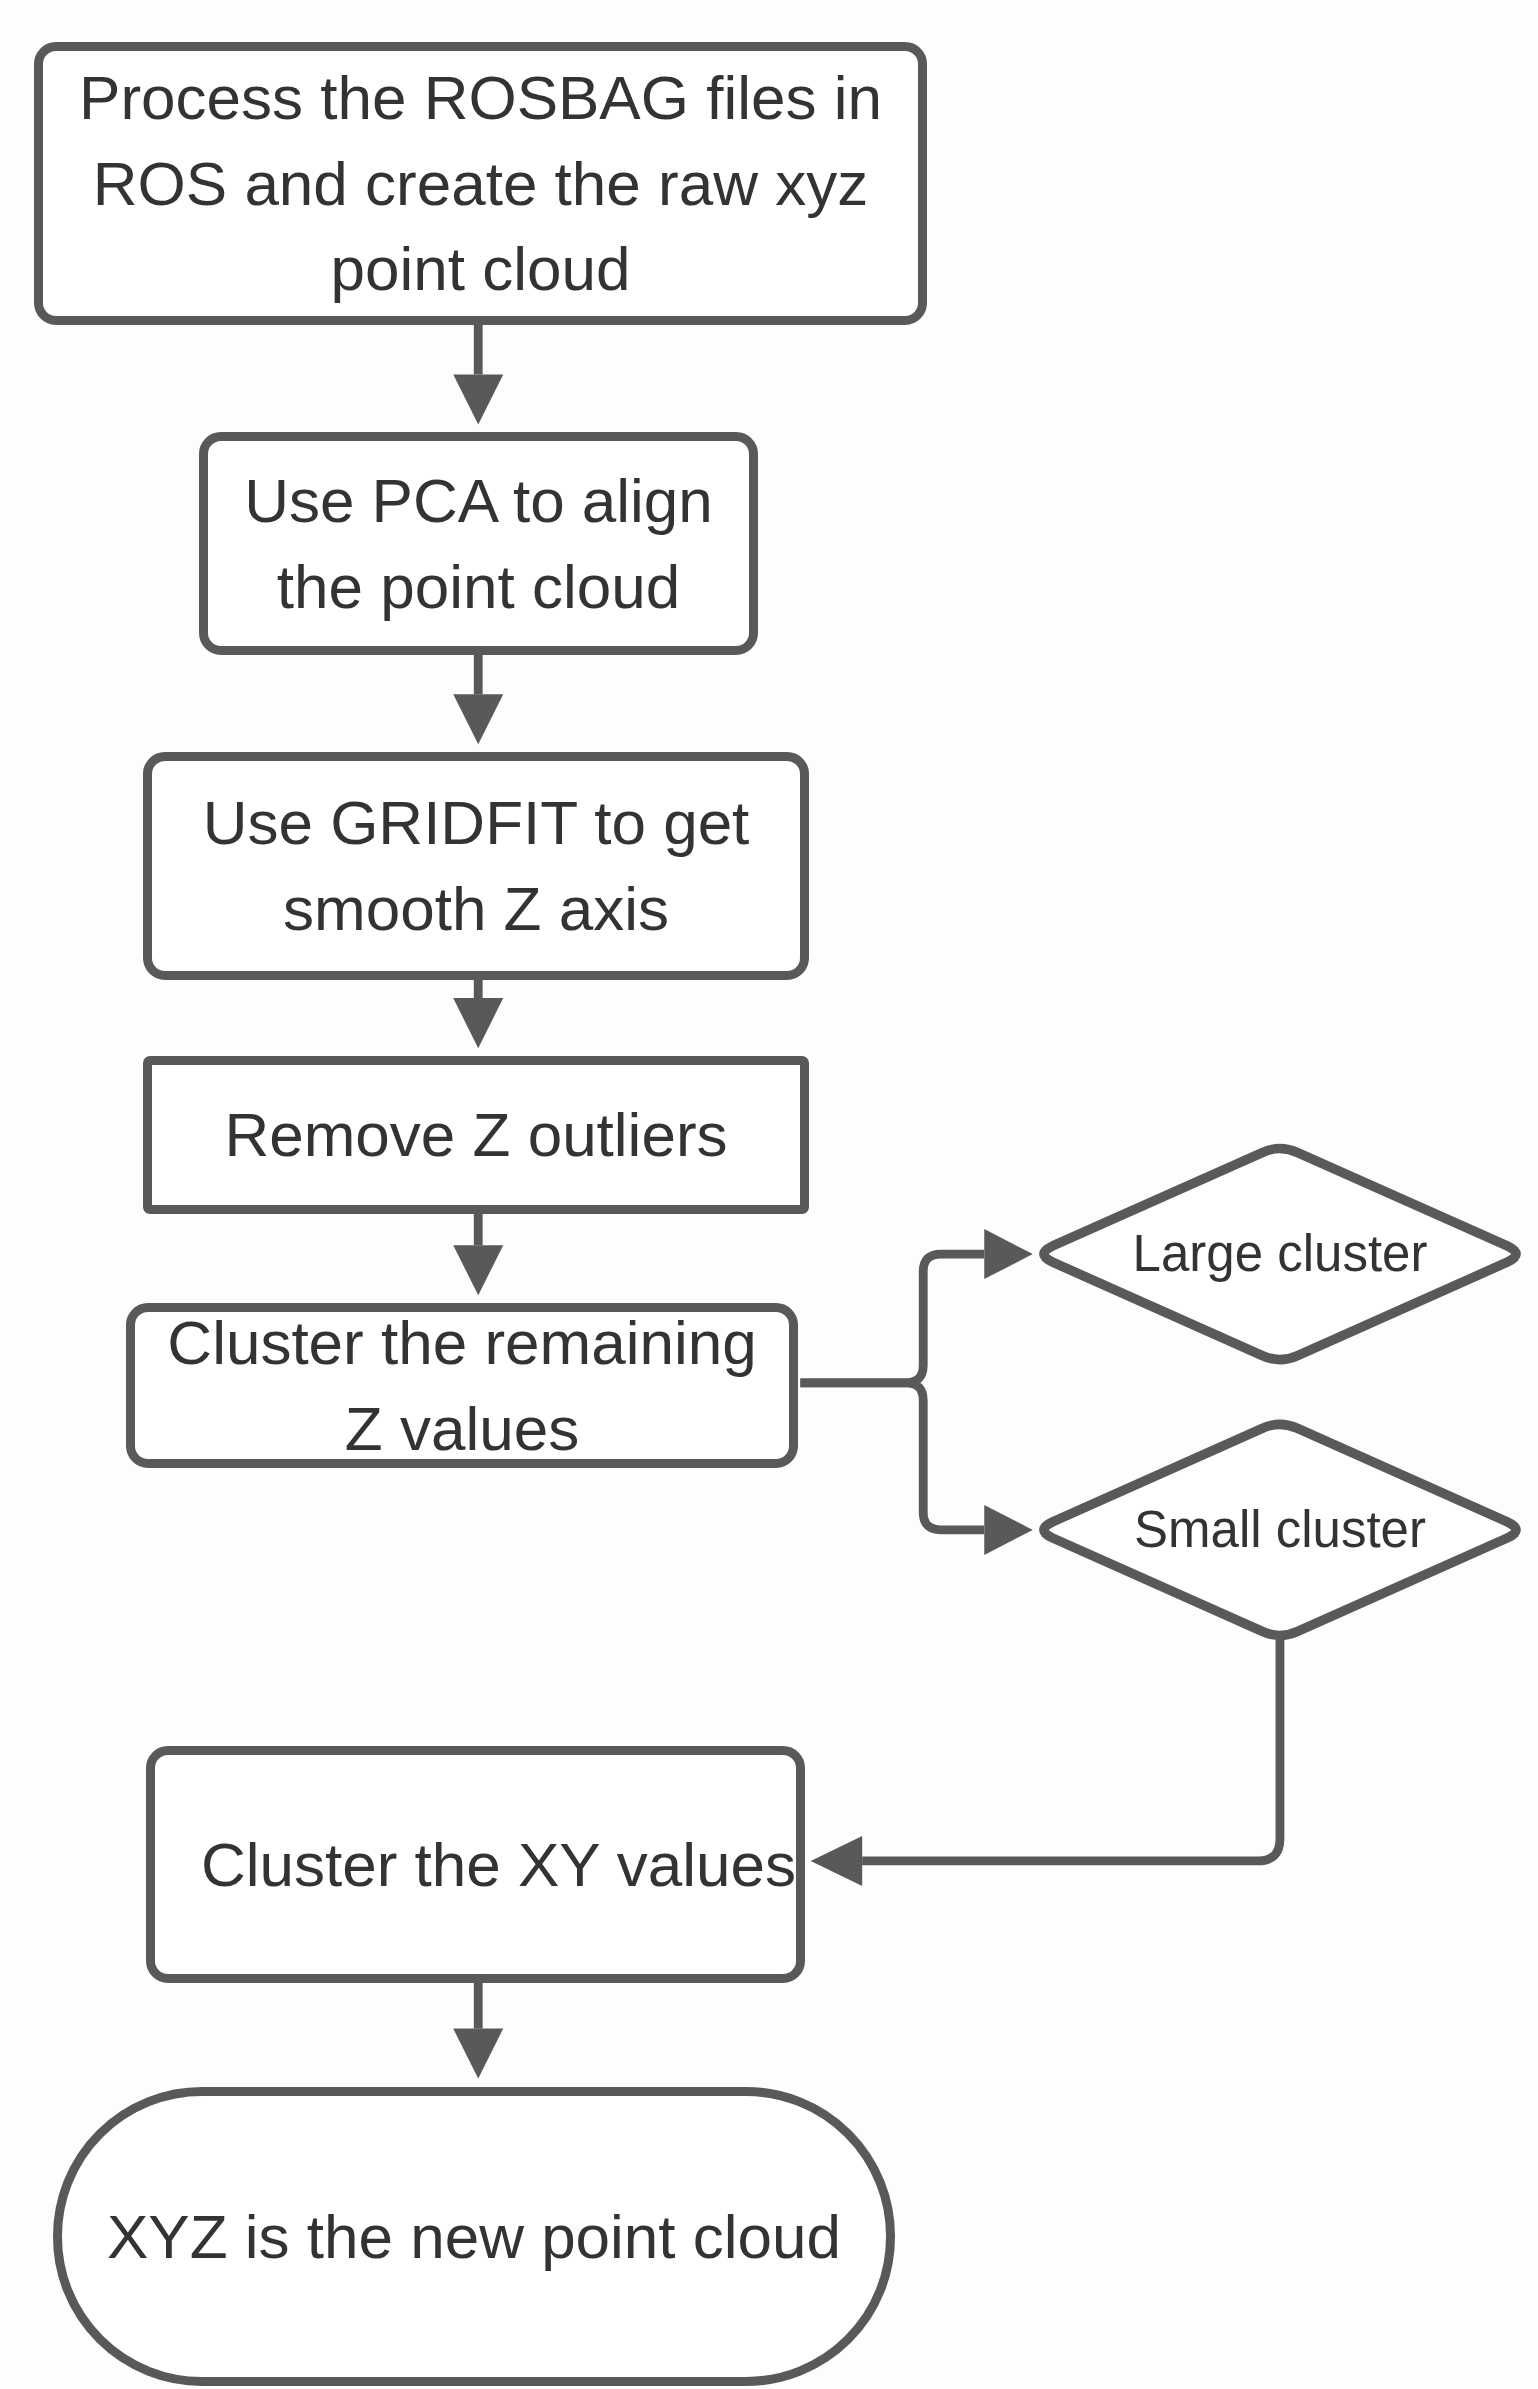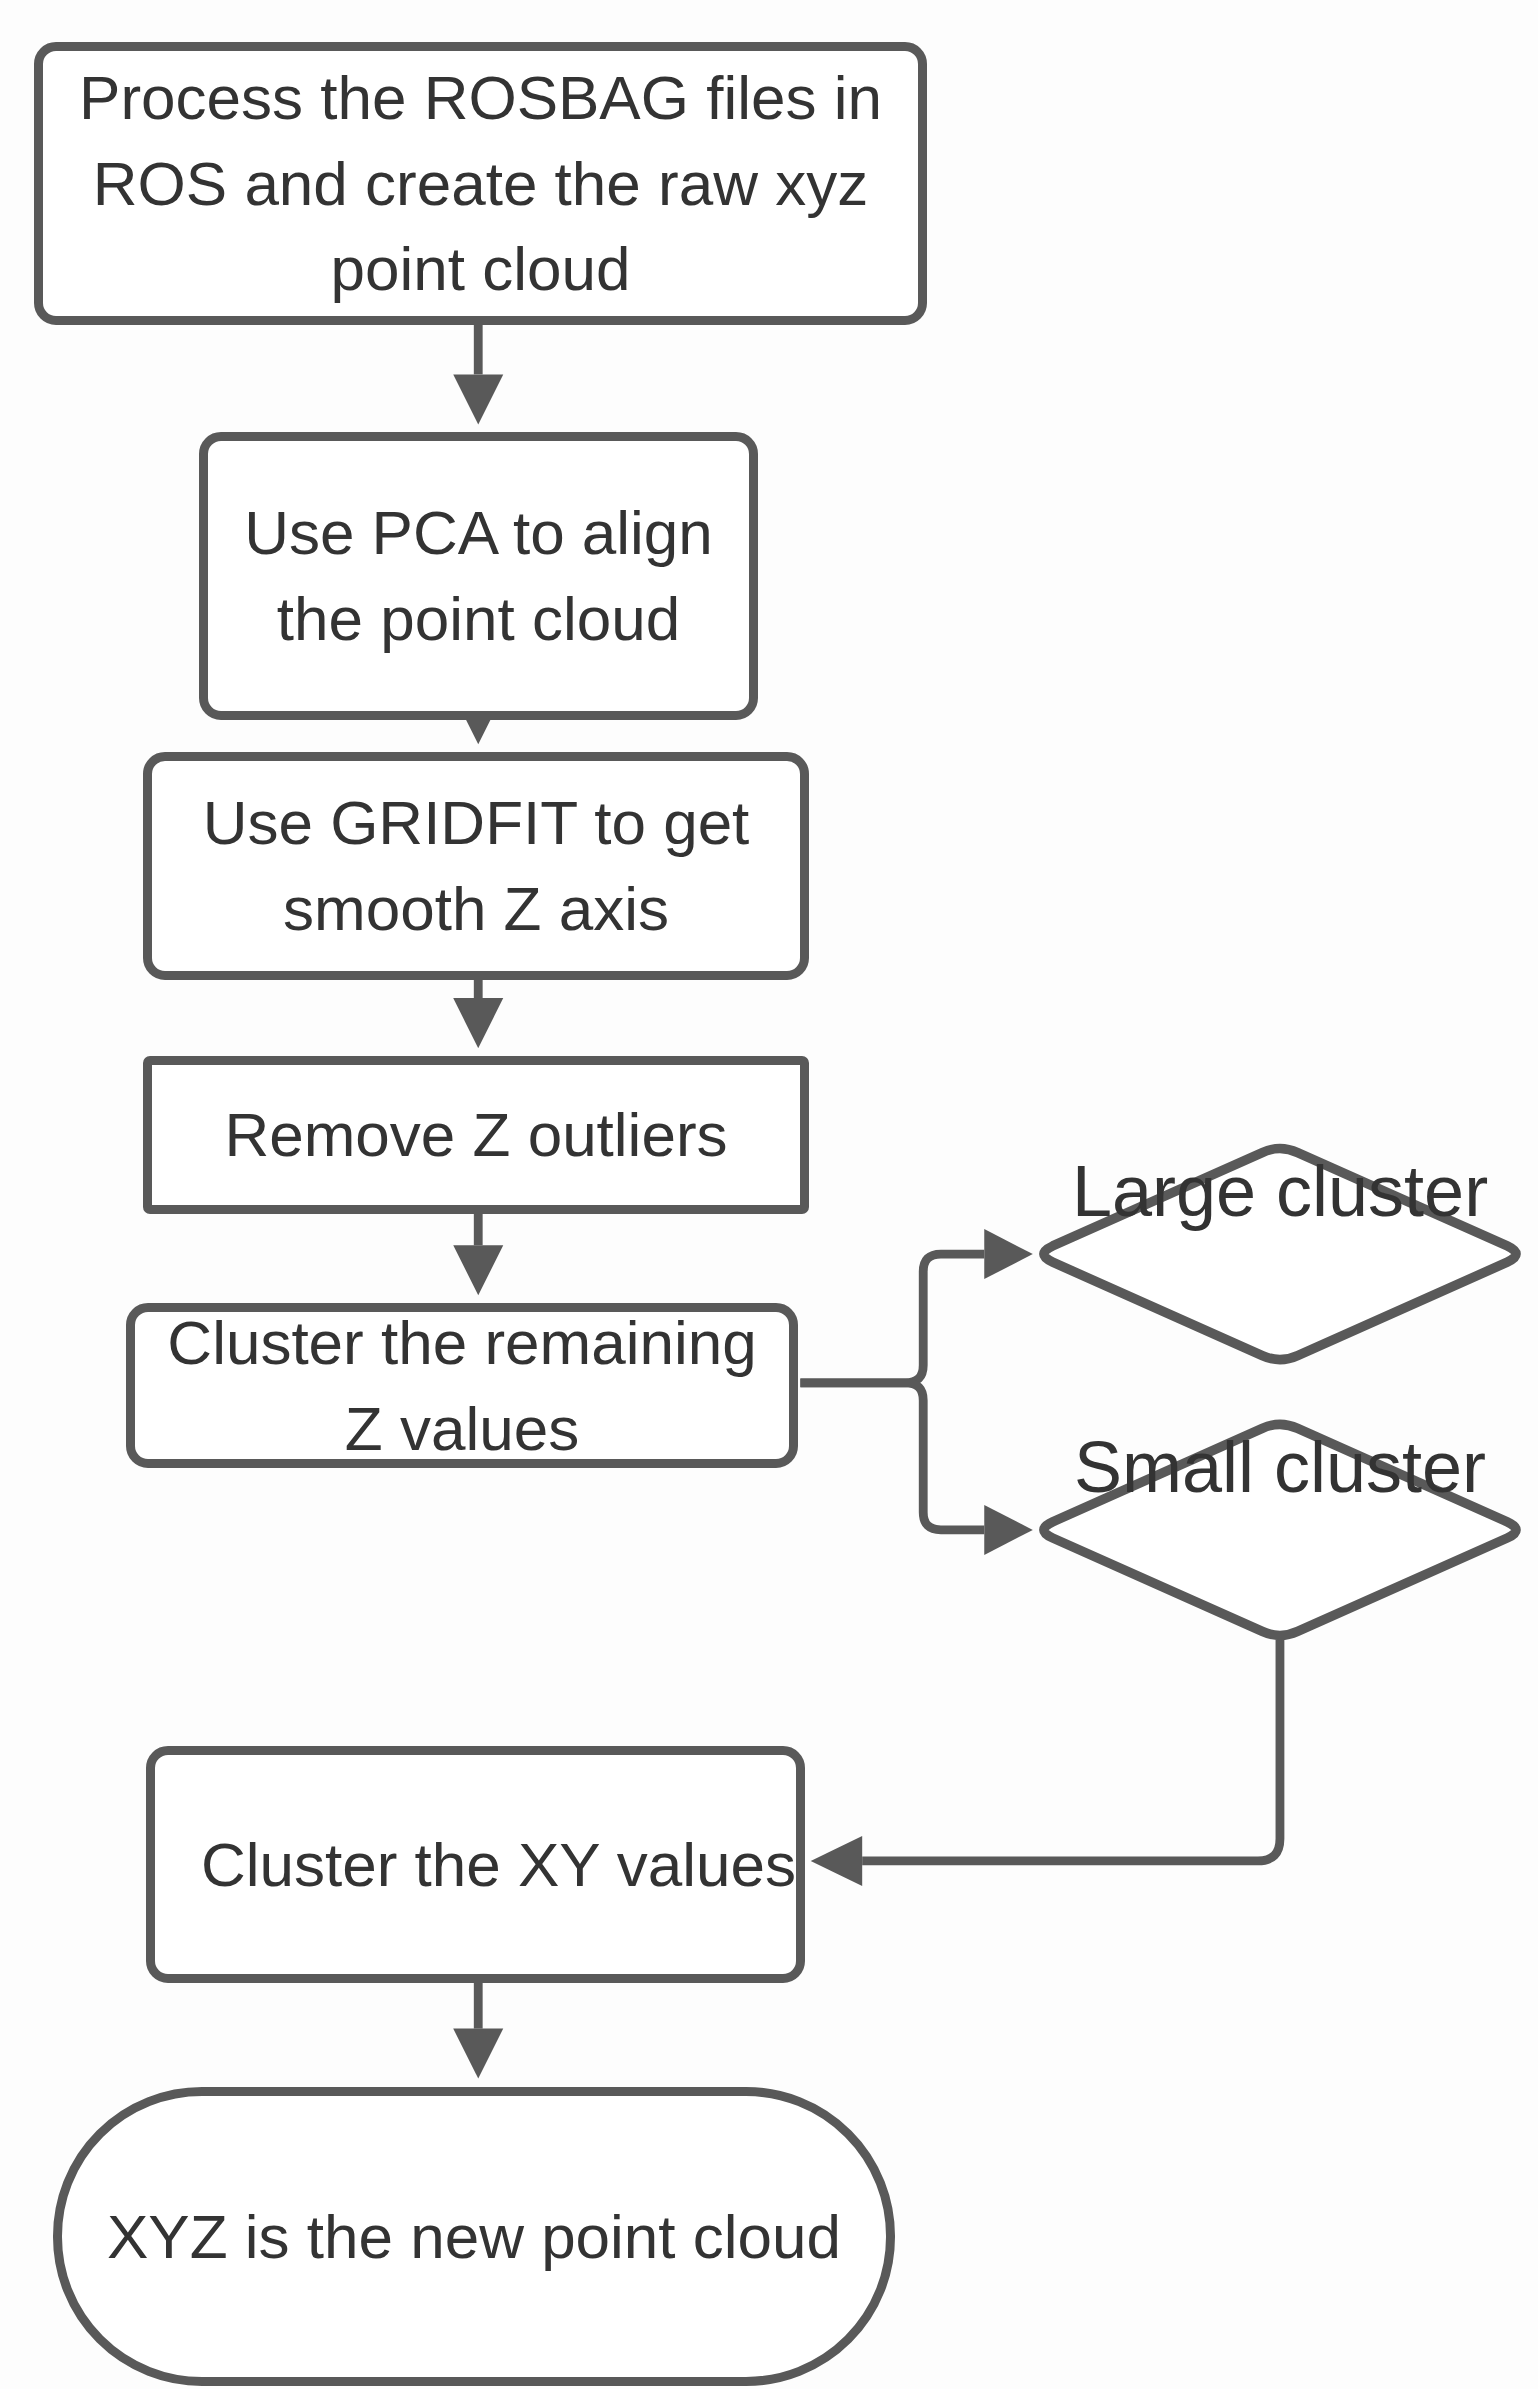--- a/index.html
+++ b/index.html
@@ -49,32 +49,32 @@
     font-size:62px;
     line-height:1.38;
     white-space:pre-line;
     margin-top:8px;
   }
   .node.rect{border-radius:22px;}
   .node.terminator{border-radius:149px;}
   .diamond-label{
     position:absolute;
     display:flex;
-    align-items:flex-start;
+    align-items:center;
     justify-content:center;
     text-align:center;
     color:var(--text);
-    font-size:72px;
+    font-size:51px;
     line-height:1.3;
     white-space:pre-line;
     background:transparent;
   }
   
   #n-process   {left:34px;  top:34px;   width:893px; height:283px;}
-  #n-pca       {left:199px; top:424px;  width:559px;  height:288px;}
+  #n-pca       {left:199px; top:424px;  width:559px;  height:223px;}
   #n-gridfit   {left:143px; top:744px; width:666px;  height:228px;}
   #n-outliers  {left:143px; top:1048px; width:666px;  height:158px;border-radius:7px;}
   #n-clusterz  {left:126px; top:1295px; width:672px;  height:165px;}
   #n-clusterxy {left:146px; top:1738px; width:659px;  height:237px;justify-content:flex-end;}
   #n-terminator{left:53px;  top:2079px; width:842px; height:299px;}
   #n-large-label{left:1035px; top:1145px; width:490px; height:219px;}
   #n-small-label{left:1035px; top:1421px; width:490px; height:219px;}
 </style>
 </head>
 <body>

